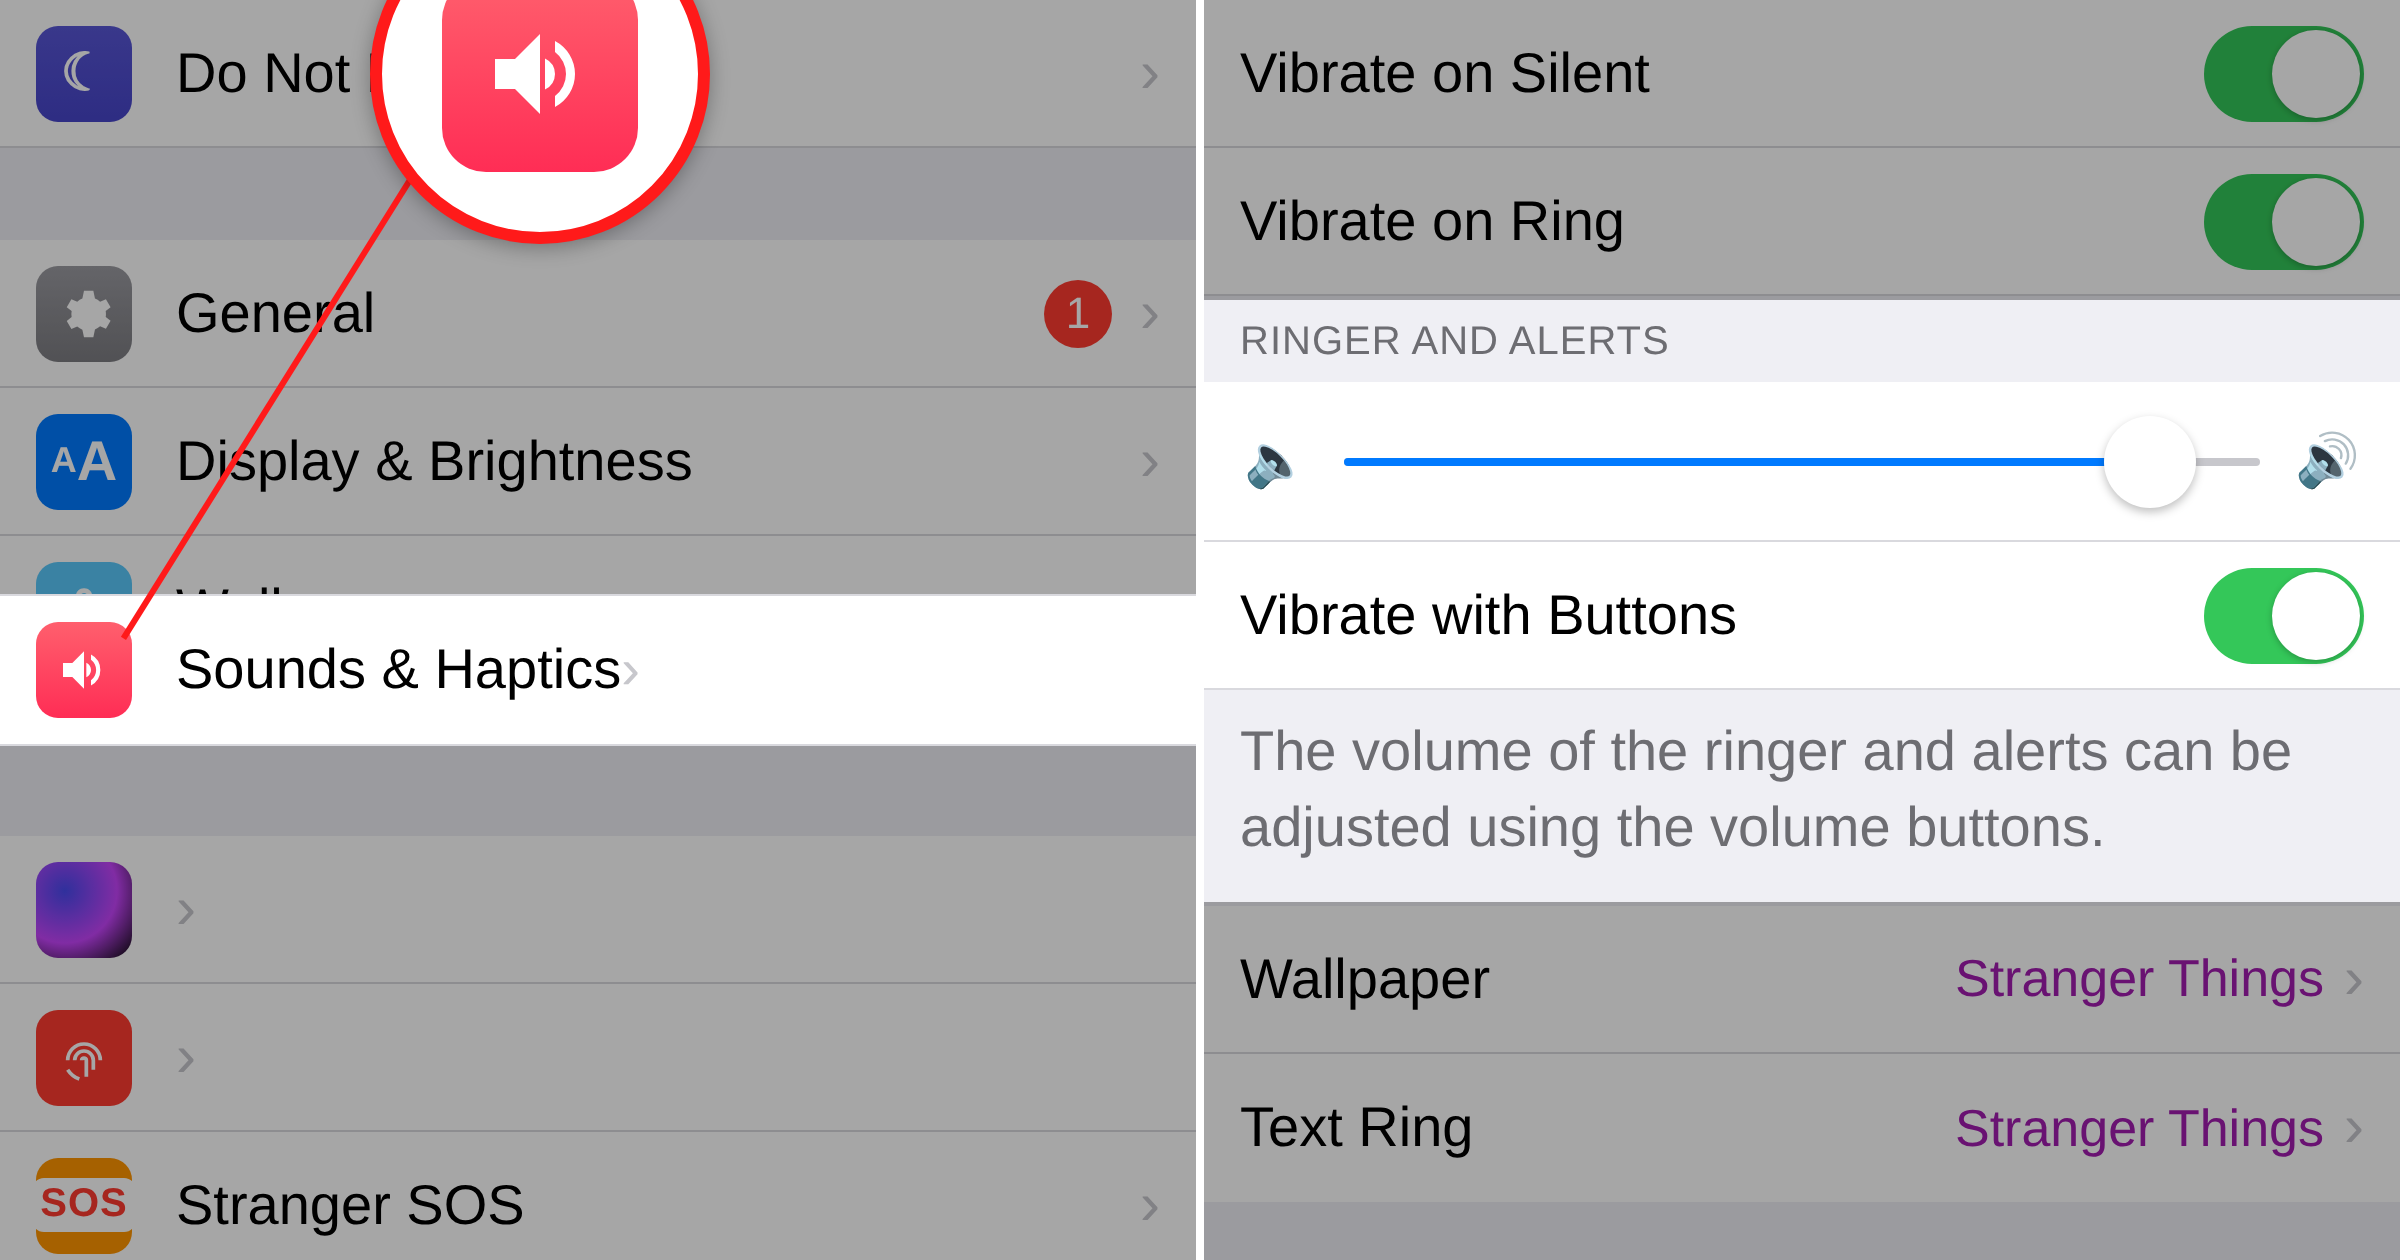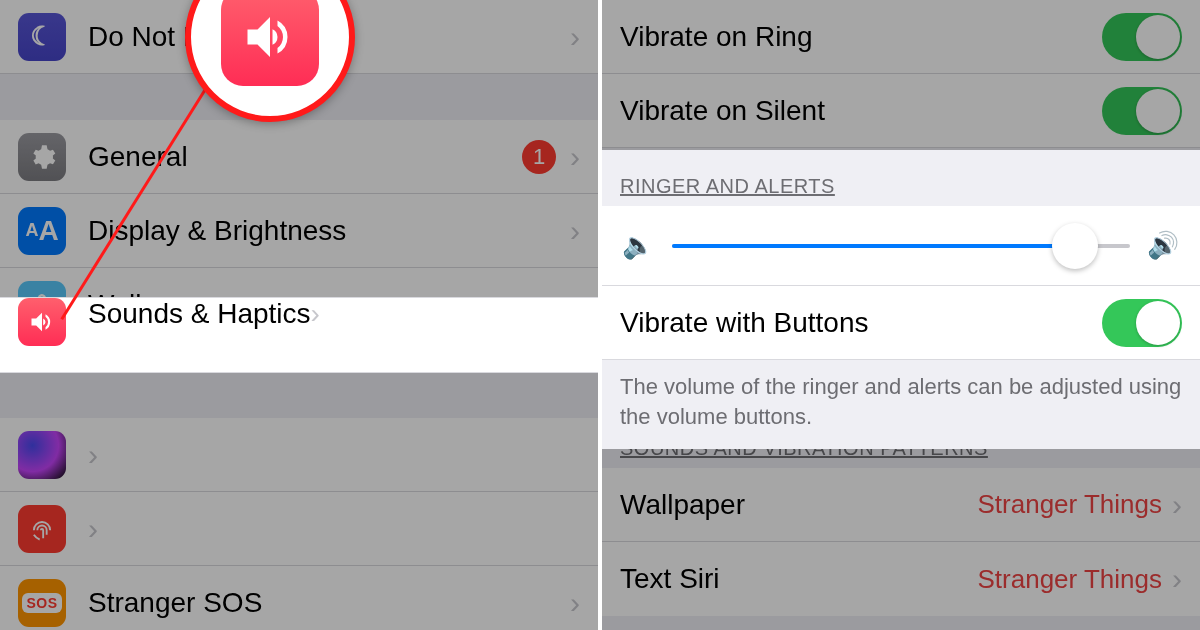--- a/index.html
+++ b/index.html
@@ -33,21 +33,21 @@
     display: flex; align-items: center;
     background: #fff;
     min-height: 74px;
     padding: 0 18px 0 18px;
     border-bottom: 1px solid #d9d9de;
     font-size: 28px;
     color: #000;
     position: relative;
   }
   .row .label { flex: 1 1 auto; }
-  .row .value { color: #ef4444; font-size: 26px; margin-right: 10px; }
+  .row .value { color: #a21caf; font-size: 26px; margin-right: 10px; }
   .row .chevron { color: #c7c7cc; font-size: 30px; line-height: 1; }
   .row .badge {
     min-width: 34px; height: 34px; border-radius: 17px;
     background: #ff3b30; color: #fff; font-size: 22px;
     display: inline-flex; align-items: center; justify-content: center;
     margin-right: 14px; font-weight: 500;
   }
 
   .icon-square {
     width: 48px; height: 48px; border-radius: 11px;
@@ -57,50 +57,49 @@
     flex: 0 0 auto;
   }
 
   .icon-dnd        { background: linear-gradient(#5856d6,#4745c9); }
   .icon-general    { background: linear-gradient(#9b9ba1,#7d7d82); }
   .icon-display    { background: #007aff; }
   .icon-wallpaper  { background: #5ac8fa; }
   .icon-sounds     { background: linear-gradient(#ff5f6d,#ff2d55); }
   .icon-siri       { background: radial-gradient(circle at 30% 30%, #4a4af0, #c644fc 55%, #0a0a0a); }
   .icon-touchid    { background: #ff3b30; }
-  .icon-sos        { background: #ff9500; color:#ff3b30; font-weight:700; font-size:14px; letter-spacing:0.5px; }
+  .icon-sos        { background: #ff9500; color:#ff3b30; font-weight:700; font-size:20px; letter-spacing:0.5px; }
   .icon-sos span   { background:#fff; padding:2px 4px; border-radius:6px; }
 
   .icon-glyph { font-size: 26px; }
 
   .section-spacer { height: 46px; background: #efeff4; }
   .section-header {
     background: #efeff4;
     color: #6d6d72;
     font-size: 20px;
     letter-spacing: 0.5px;
-    padding: 25px 18px 8px 18px;
+    padding: 10px 18px 8px 18px;
     text-transform: none;
-    text-decoration: underline;
   }
   .section-footer {
     background: #efeff4;
     color: #6d6d72;
-    font-size: 22px;
+    font-size: 28px;
     line-height: 1.35;
     padding: 12px 18px 18px 18px;
   }
 
   
   .highlight-slit {
     position: absolute;
     left: 0; width: 598px;
     background: #fff;
     z-index: 5;
-    display: flex; align-items: flex-start;
+    display: flex; align-items: center;
     padding: 0 18px;
     min-height: 76px;
     border-top: 1px solid #d9d9de;
     border-bottom: 1px solid #d9d9de;
     font-size: 28px;
   }
 
   
   .highlight-block {
     position: absolute;
@@ -217,43 +216,43 @@
       <span class="label">Stranger SOS</span>
       <span class="chevron">›</span>
     </div>
 
     <div class="dim-overlay"></div>
   </div>
 
   <div class="panel-gap"></div>
 
   <div class="panel panel-right">
+    <div class="row">
+      <span class="label">Vibrate on Silent</span>
+      <span class="toggle">
+          <span class="knob"></span>
+        </span>
+    </div>
     <div class="row" style="border-top:none;">
       <span class="label">Vibrate on Ring</span>
       <span class="toggle">
           <span class="knob"></span>
         </span>
     </div>
-    <div class="row">
-      <span class="label">Vibrate on Silent</span>
-      <span class="toggle">
-          <span class="knob"></span>
-        </span>
-    </div>
 
     <div style="height:264px;"></div>
 
     <div class="section-header">SOUNDS AND VIBRATION PATTERNS</div>
     <div class="row">
       <span class="label">Wallpaper</span>
       <span class="value">Stranger Things</span>
       <span class="chevron">›</span>
     </div>
     <div class="row" style="border-bottom:none;">
-      <span class="label">Text Siri</span>
+      <span class="label">Text Ring</span>
       <span class="value">Stranger Things</span>
       <span class="chevron">›</span>
     </div>
 
     <div class="dim-overlay"></div>
   </div>
 
   <div class="highlight-slit" style="top:297px;">
     <span class="icon-square icon-sounds">
       <svg viewBox="0 0 24 24" width="28" height="28" fill="#fff">

